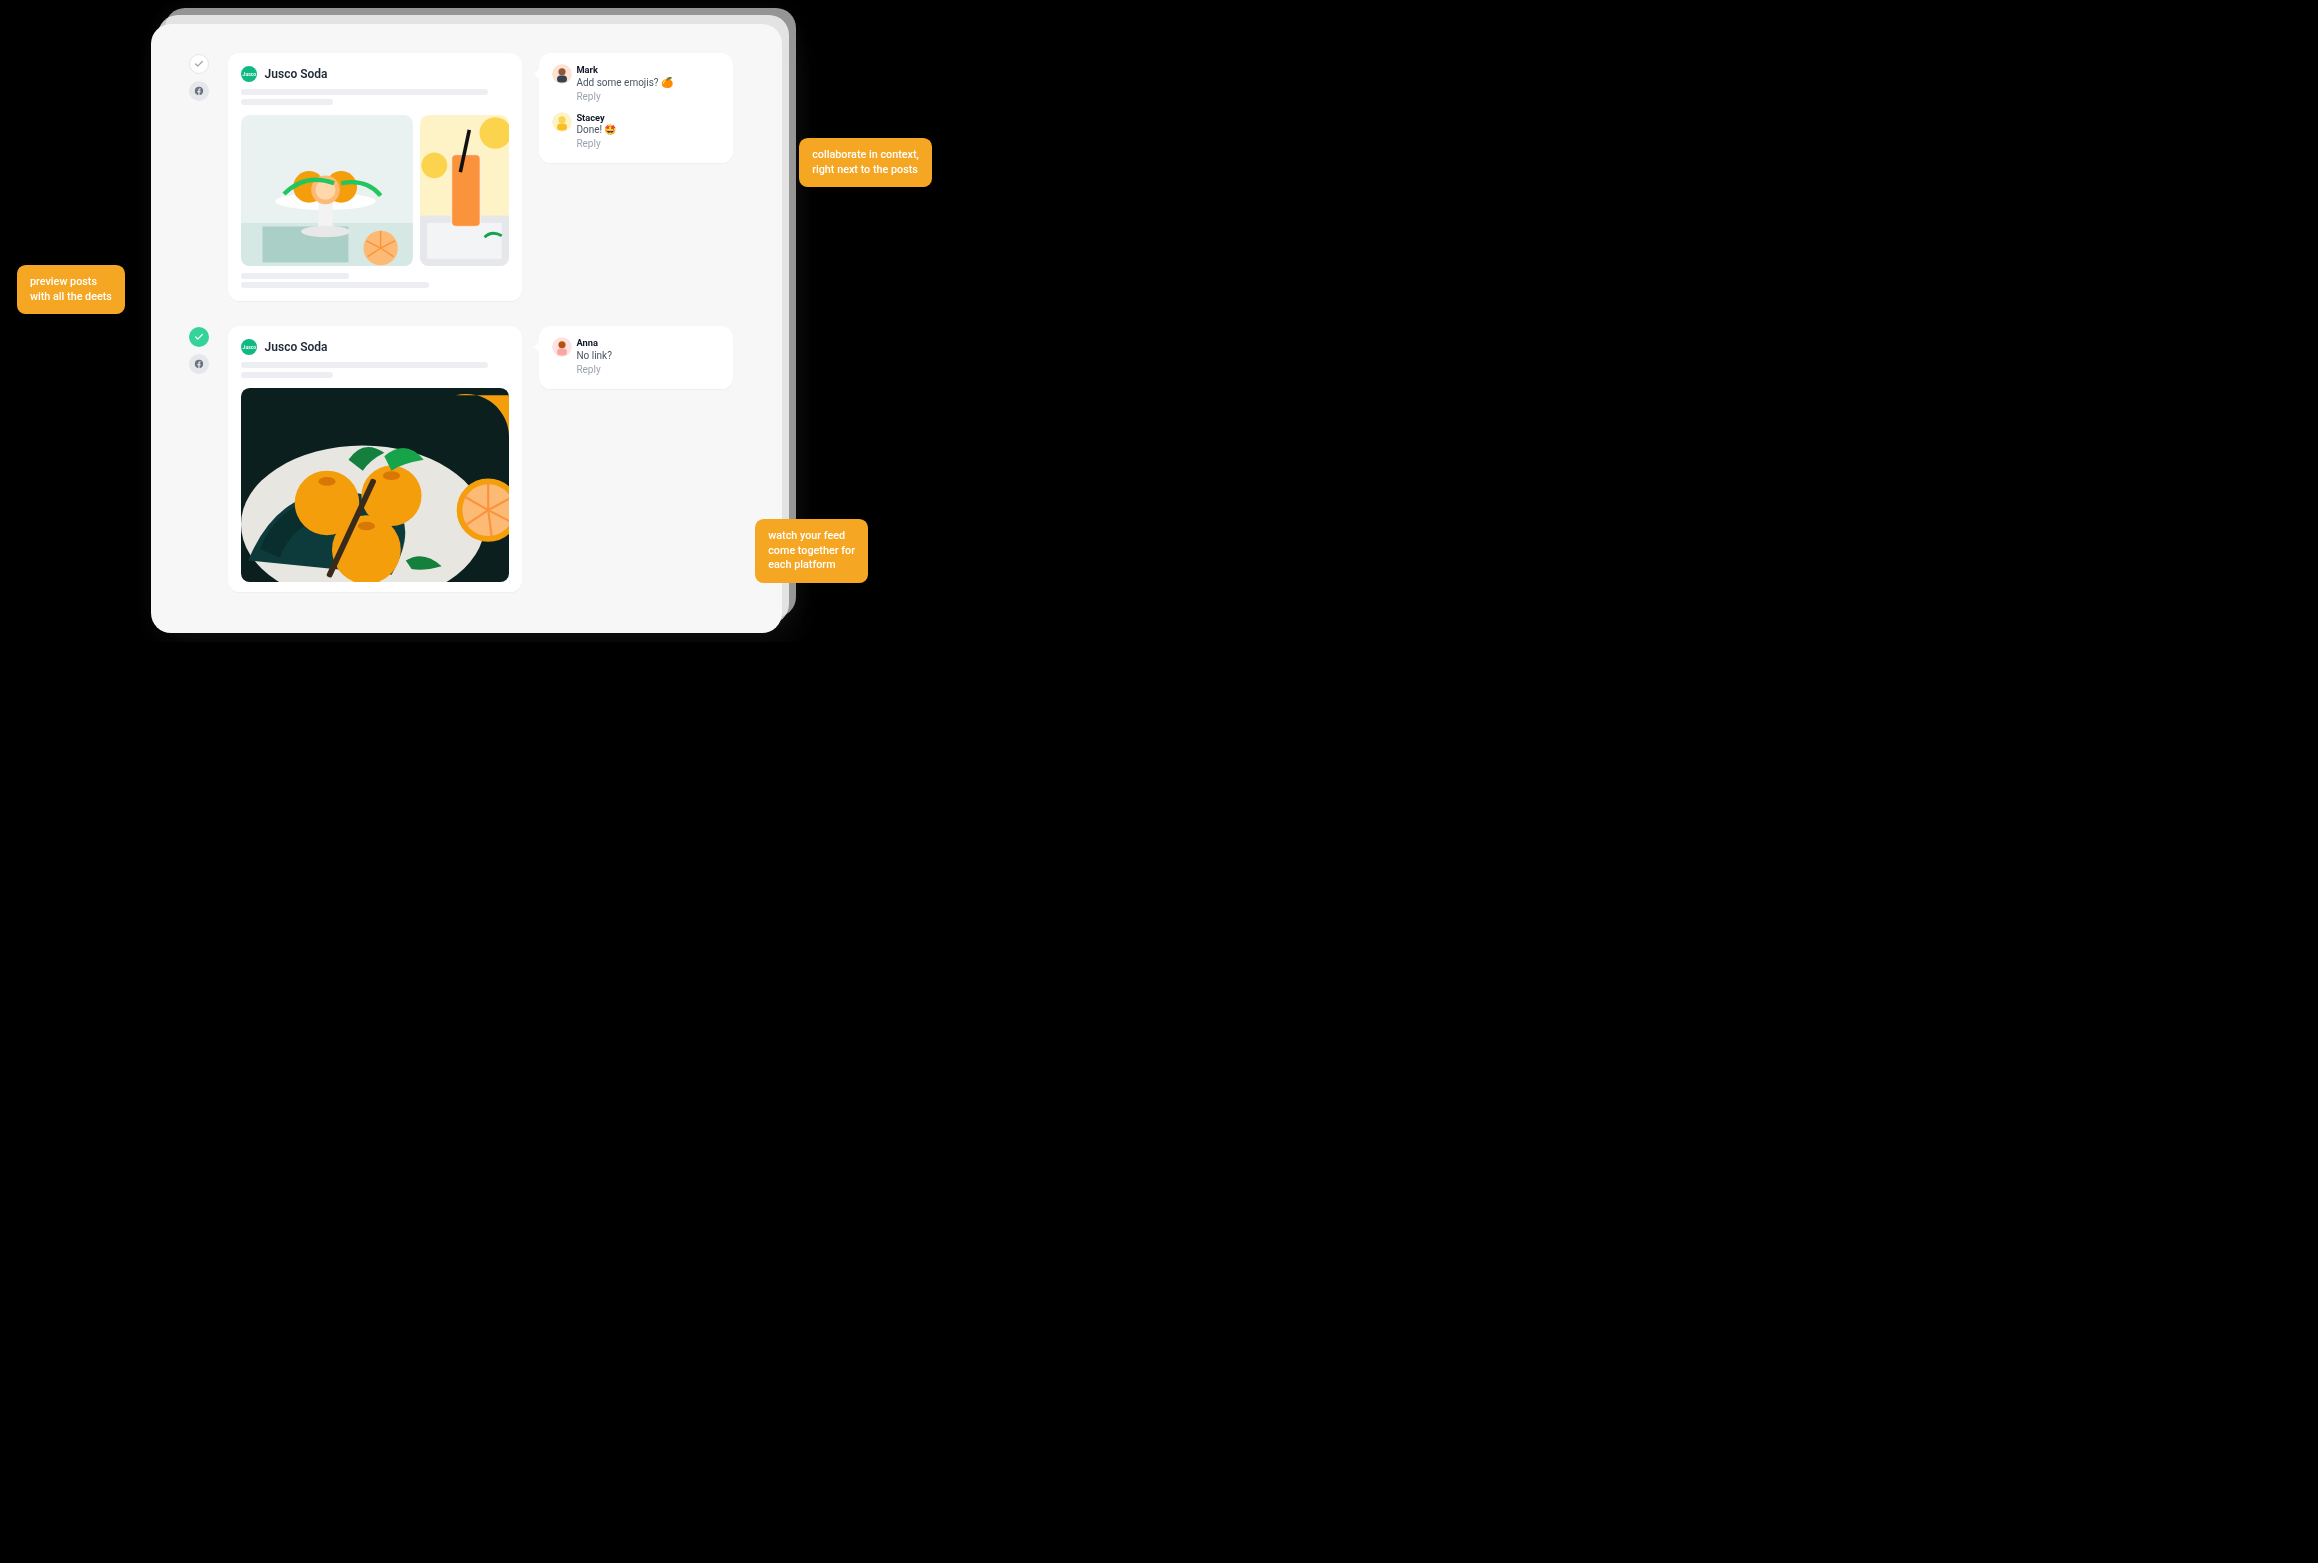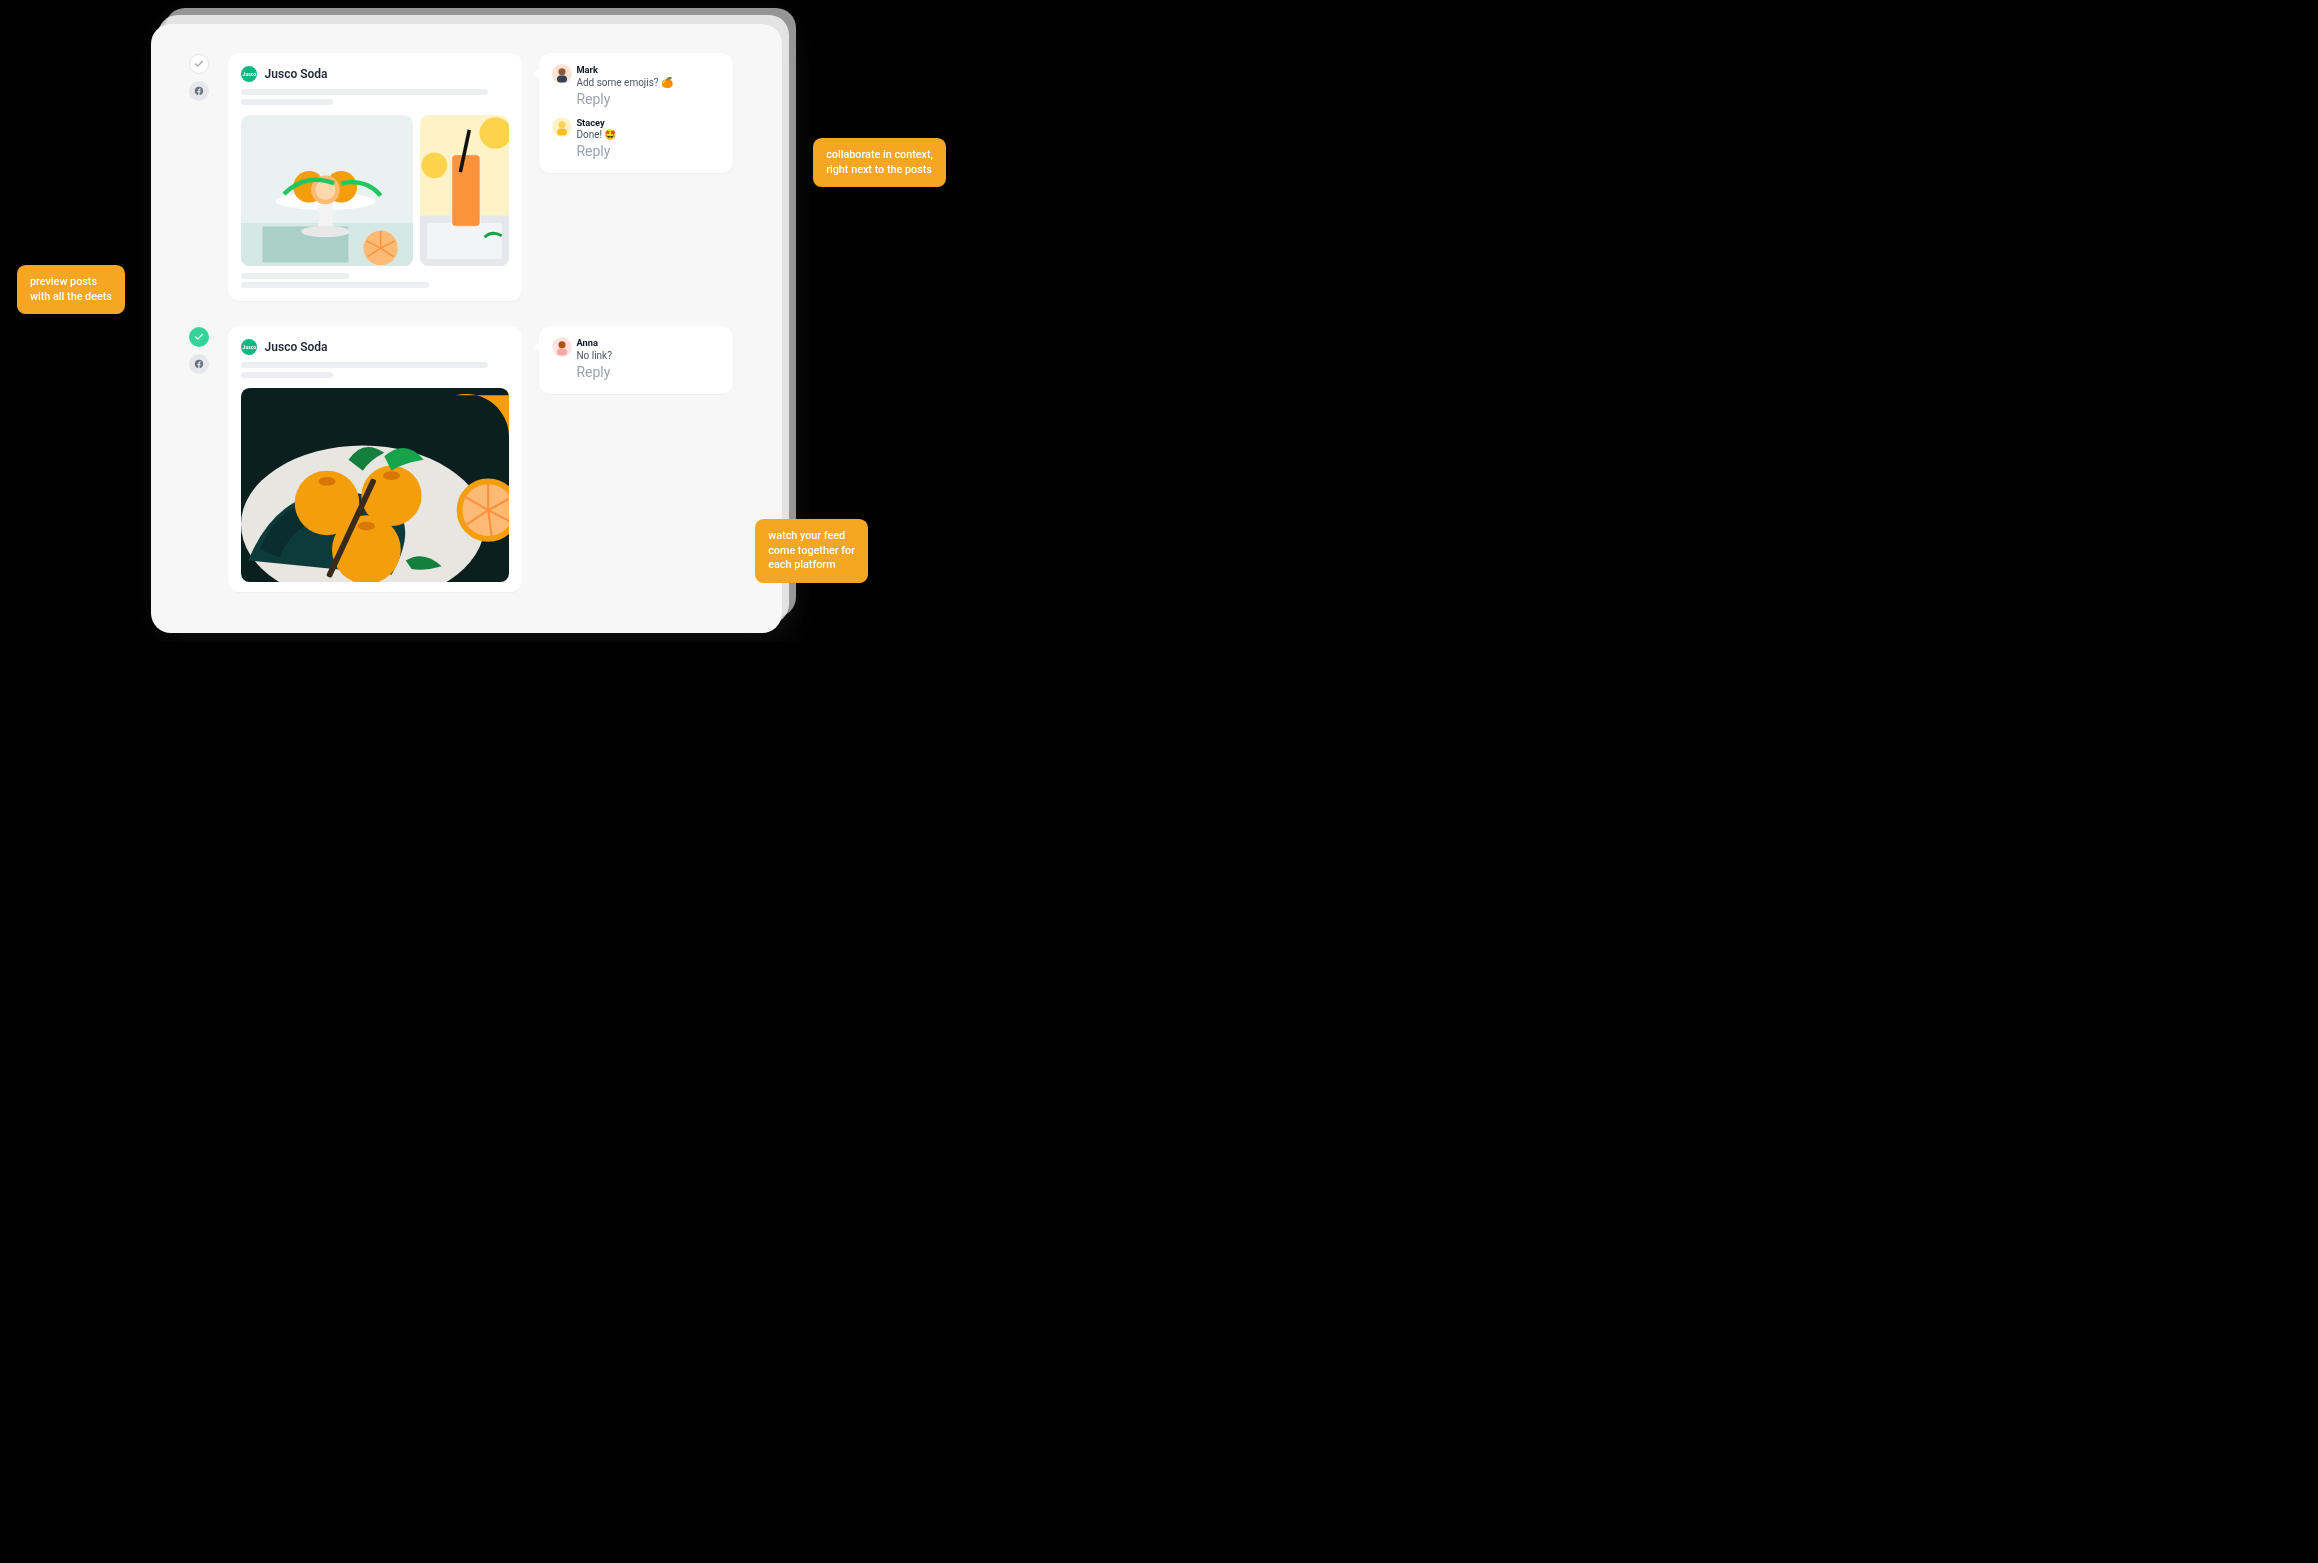--- a/index.html
+++ b/index.html
@@ -118,21 +118,21 @@
   .comment { display:flex; gap:4px; margin-bottom:10px; }
   .avatar {
     width:20px; height:20px; border-radius:50%;
     flex-shrink:0;
     display:flex; align-items:center; justify-content:center;
     overflow:hidden;
   }
   .comment-body { flex:1; }
   .comment-name { font-size:9.3px; font-weight:700; color:#111827; margin-bottom:1.4px; }
   .comment-text { font-size:10px; color:#4b5563; margin-bottom:2.9px; }
-  .comment-reply { font-size:14px; color:#9ca3af; cursor:pointer; }
+  .comment-reply { font-size:10px; color:#9ca3af; cursor:pointer; }
   .callout {
     position:absolute;
     background:#f5a623;
     color:#fff;
     font-size:10.8px;
     font-weight:500;
     padding:10px 13px;
     border-radius:8.6px;
     line-height:1.35;
   }
@@ -305,17 +305,17 @@
               <div class="comment-reply">Reply</div>
             </div>
           </div>
         </div>
       </div>
 
     </div>
   </div>
 
   <div class="callout" style="left:17px; top:265px;">preview posts<br>with all the deets</div>
-  <div class="callout" style="right:8px; top:138px;">collaborate in context,<br>right next to the posts</div>
+  <div class="callout" style="right:22px; top:138px;">collaborate in context,<br>right next to the posts</div>
   <div class="callout" style="right:86px; top:519px;">watch your feed<br>come together for<br>each platform</div>
 
 </div>
 
 
 </body></html>

